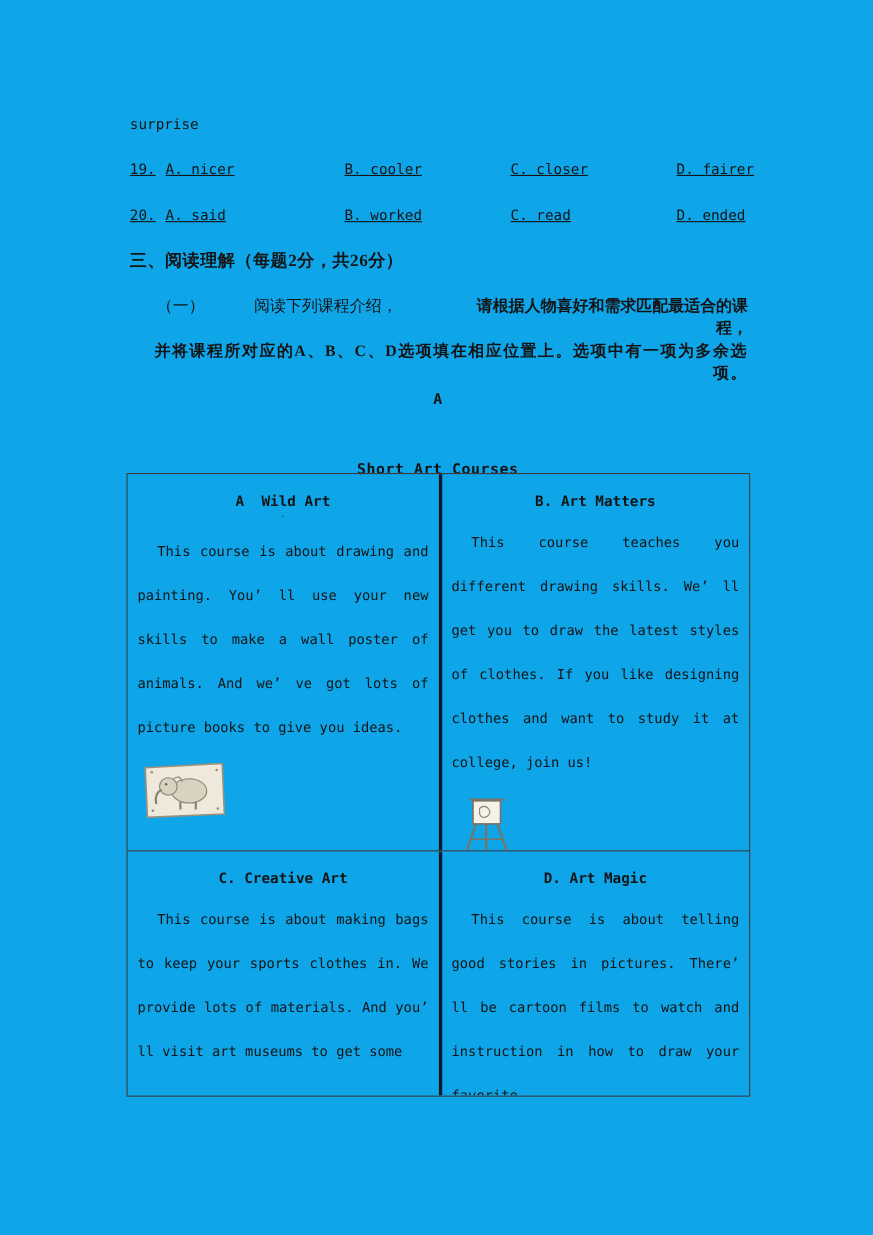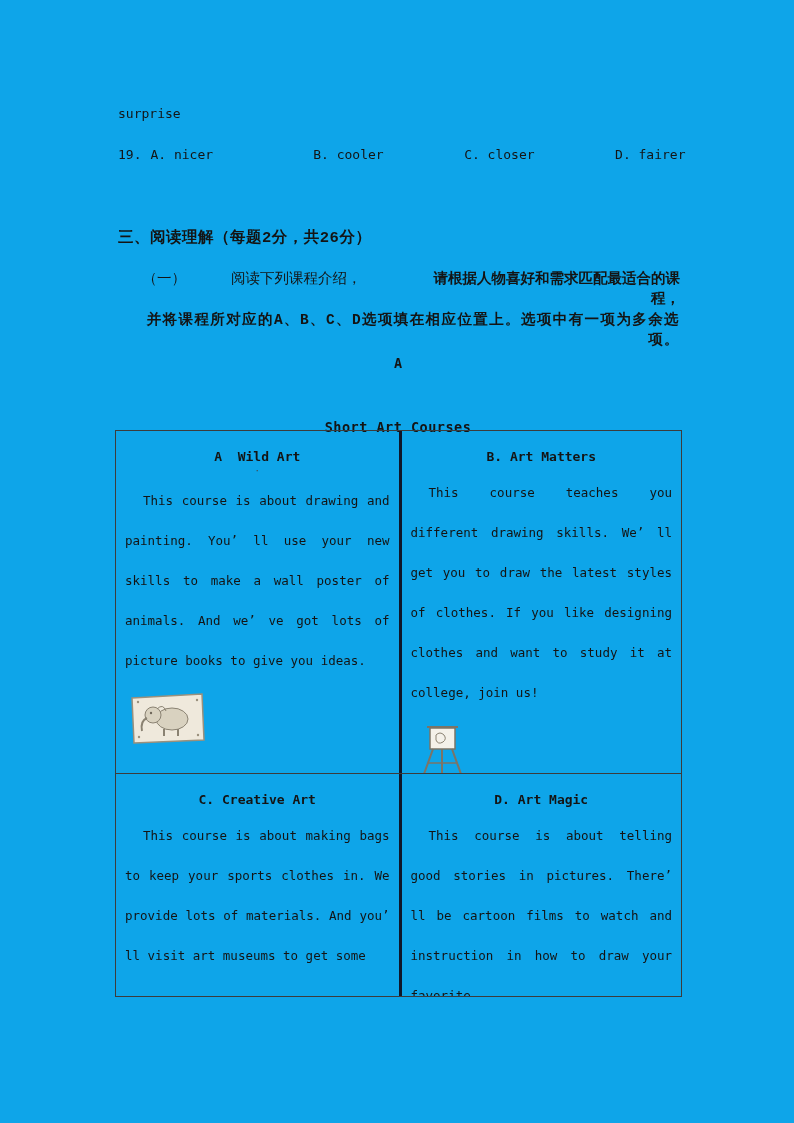--- a/index.html
+++ b/index.html
@@ -7,26 +7,26 @@
   .page {
     position:relative;
     width:794px; height:1123px;
     background:#0ea5e9;
     color:#141414;
     font-family:"DejaVu Sans Mono", monospace;
     overflow:hidden;
   }
   .abs { position:absolute; }
   .mono { font-family:"DejaVu Sans Mono", monospace; }
-  .cjk  { font-family:Liberation Mono, monospace; }
+  .cjk  { font-family:Liberation Serif, serif; }
   .bold { font-weight:bold; }
 
   .stray-word { left:118px; top:106px; font-size:13px; }
 
-  .q-row { left:118px; display:flex; font-size:13px; width:600px; }
+  .q-row { left:118px; display:flex; font-size:13px; width:600px;text-decoration:underline; }
   .q-first { width:163px; }
   .q-num { margin-right:9px; }
   .q-c { width:162px;padding-left:48px; }
 
   .section-heading { left:118px; top:227px; font-size:15.5px; font-weight:bold; letter-spacing:0.5px; }
 
   .instr { left:118px; width:562px; font-size:14.5px; line-height:20px;text-align:right; }
   .instr1 { top:269px; }
   .instr2 { top:310px; letter-spacing:1.4px; }
   .instr1 .seg1 { margin-left:45px; }
@@ -67,20 +67,28 @@
 
   <div class="abs q-row" style="top:147px">
     <span class="q-first">
       <span class="q-num">19.</span><span>A. nicer</span>
     </span>
     <span class="q-c">B. cooler</span>
     <span class="q-c">C. closer</span>
     <span class="q-c">D. fairer</span>
   </div>
 
+  <div class="abs q-row" style="top:189px">
+    <span class="q-first">
+      <span class="q-num">20.</span><span>A. said</span>
+    </span>
+    <span class="q-c">B. worked</span>
+    <span class="q-c">C. read</span>
+    <span class="q-c">D. ended</span>
+  </div>
 
   <div class="abs section-heading cjk">三、阅读理解（每题2分，共26分）</div>
 
   <div class="abs instr instr1 cjk">
     <span class="part">（一）</span><span class="seg1">阅读下列课程介绍，</span><span class="seg2 bold">请根据人物喜好和需求匹配最适合的课程，</span>
   </div>
 
   <div class="abs instr instr2 cjk">
     <span class="bold">并将课程所对应的A、B、C、D选项填在相应位置上。</span><span class="bold">选项中有一项为多余选项。</span>
   </div>

